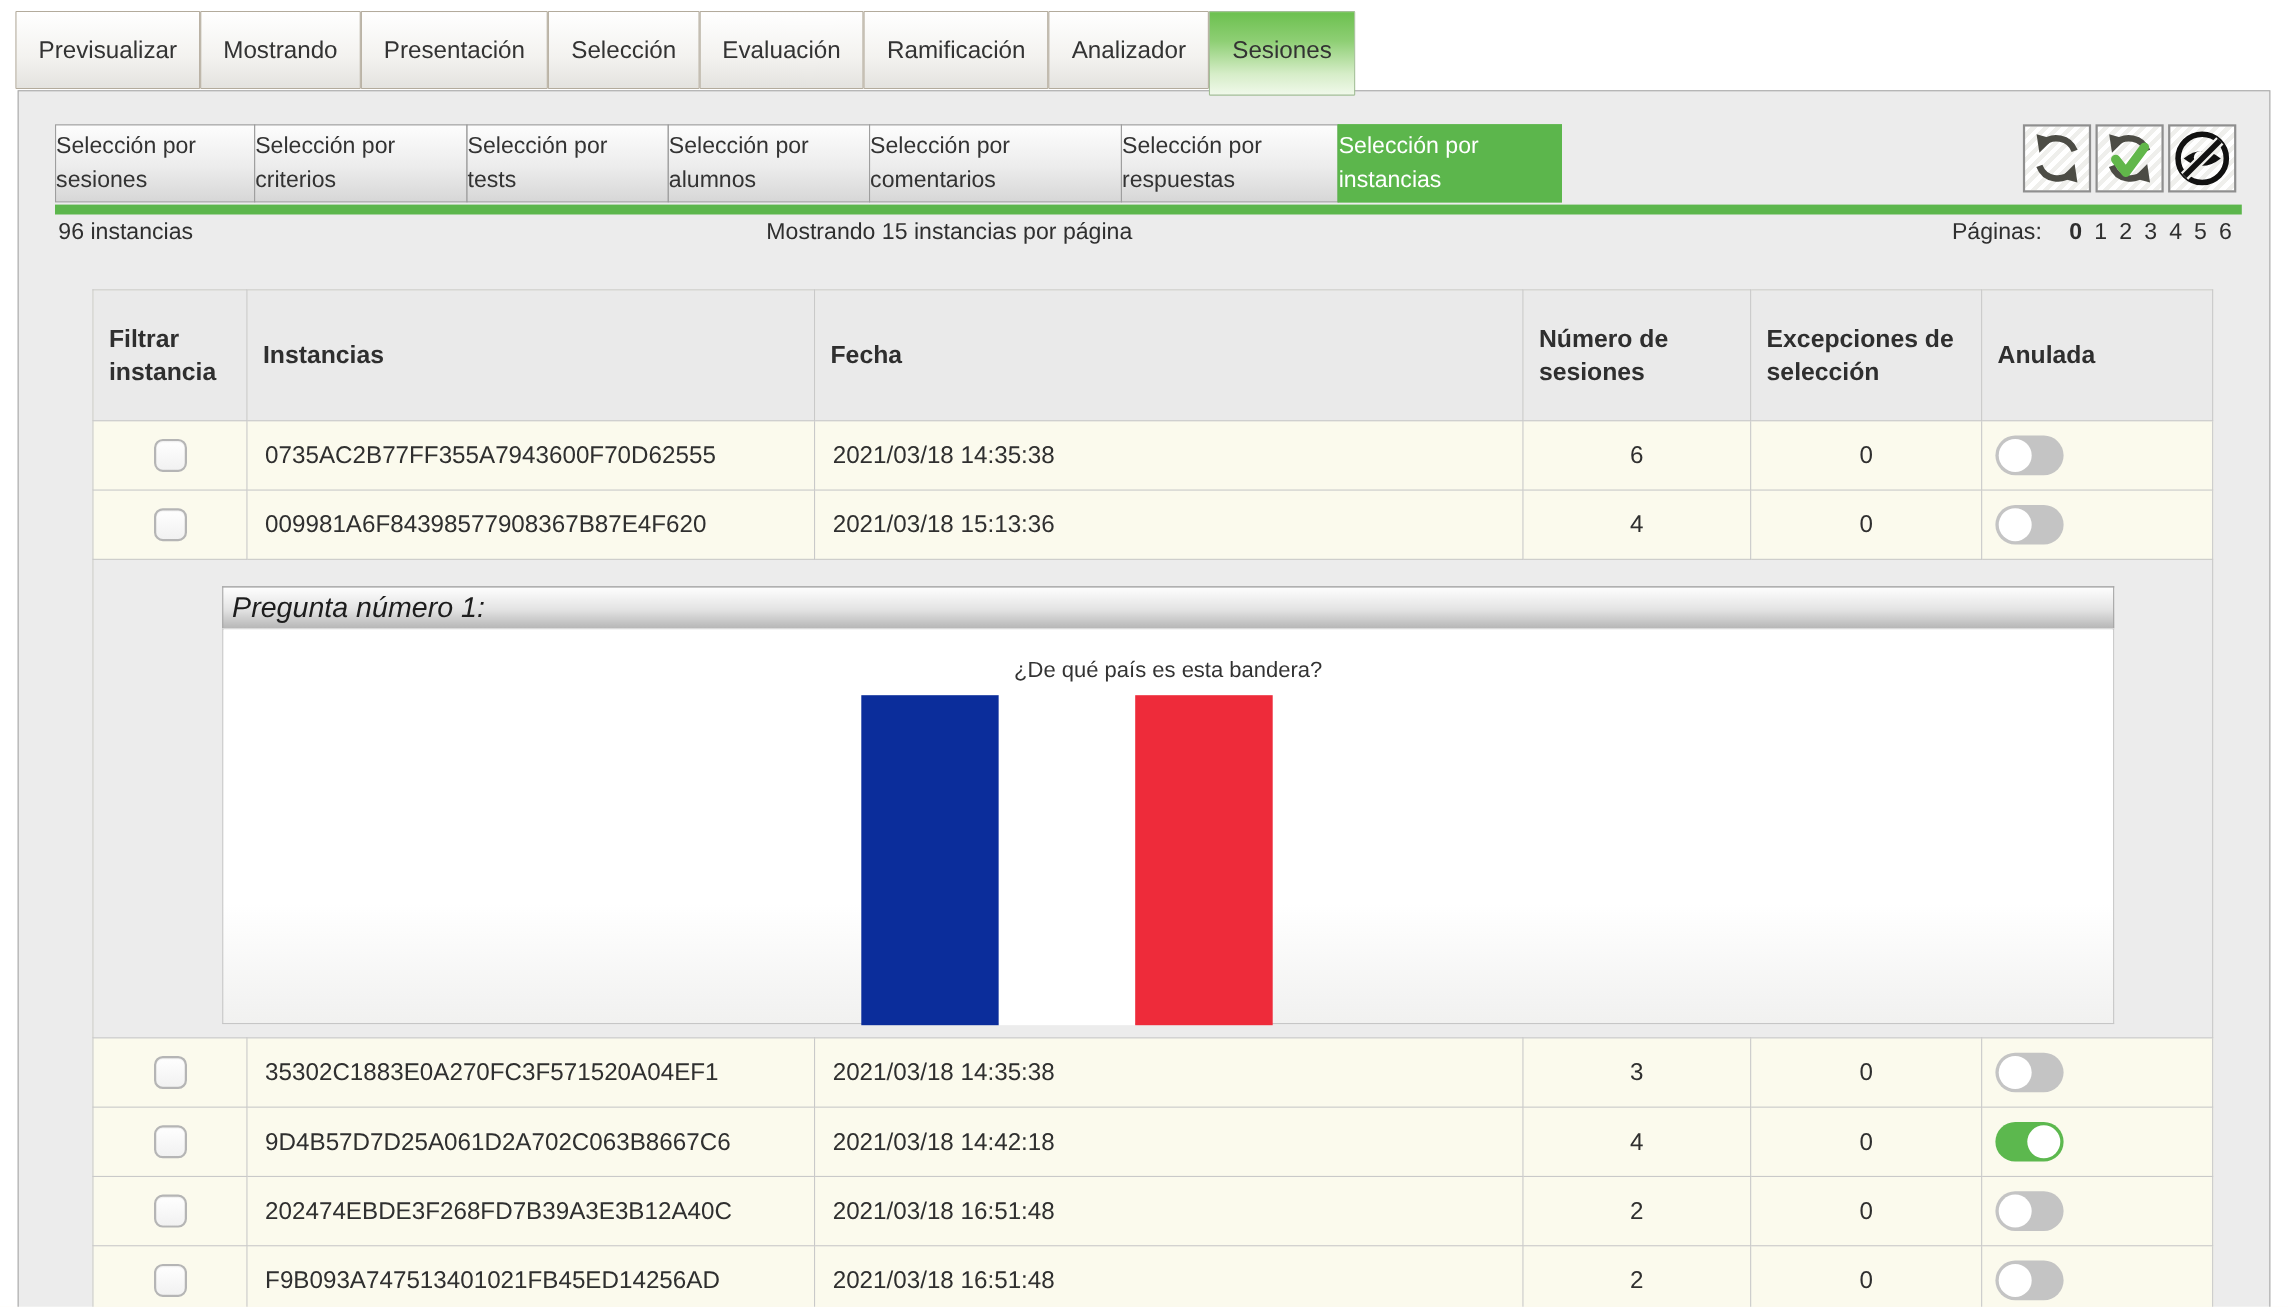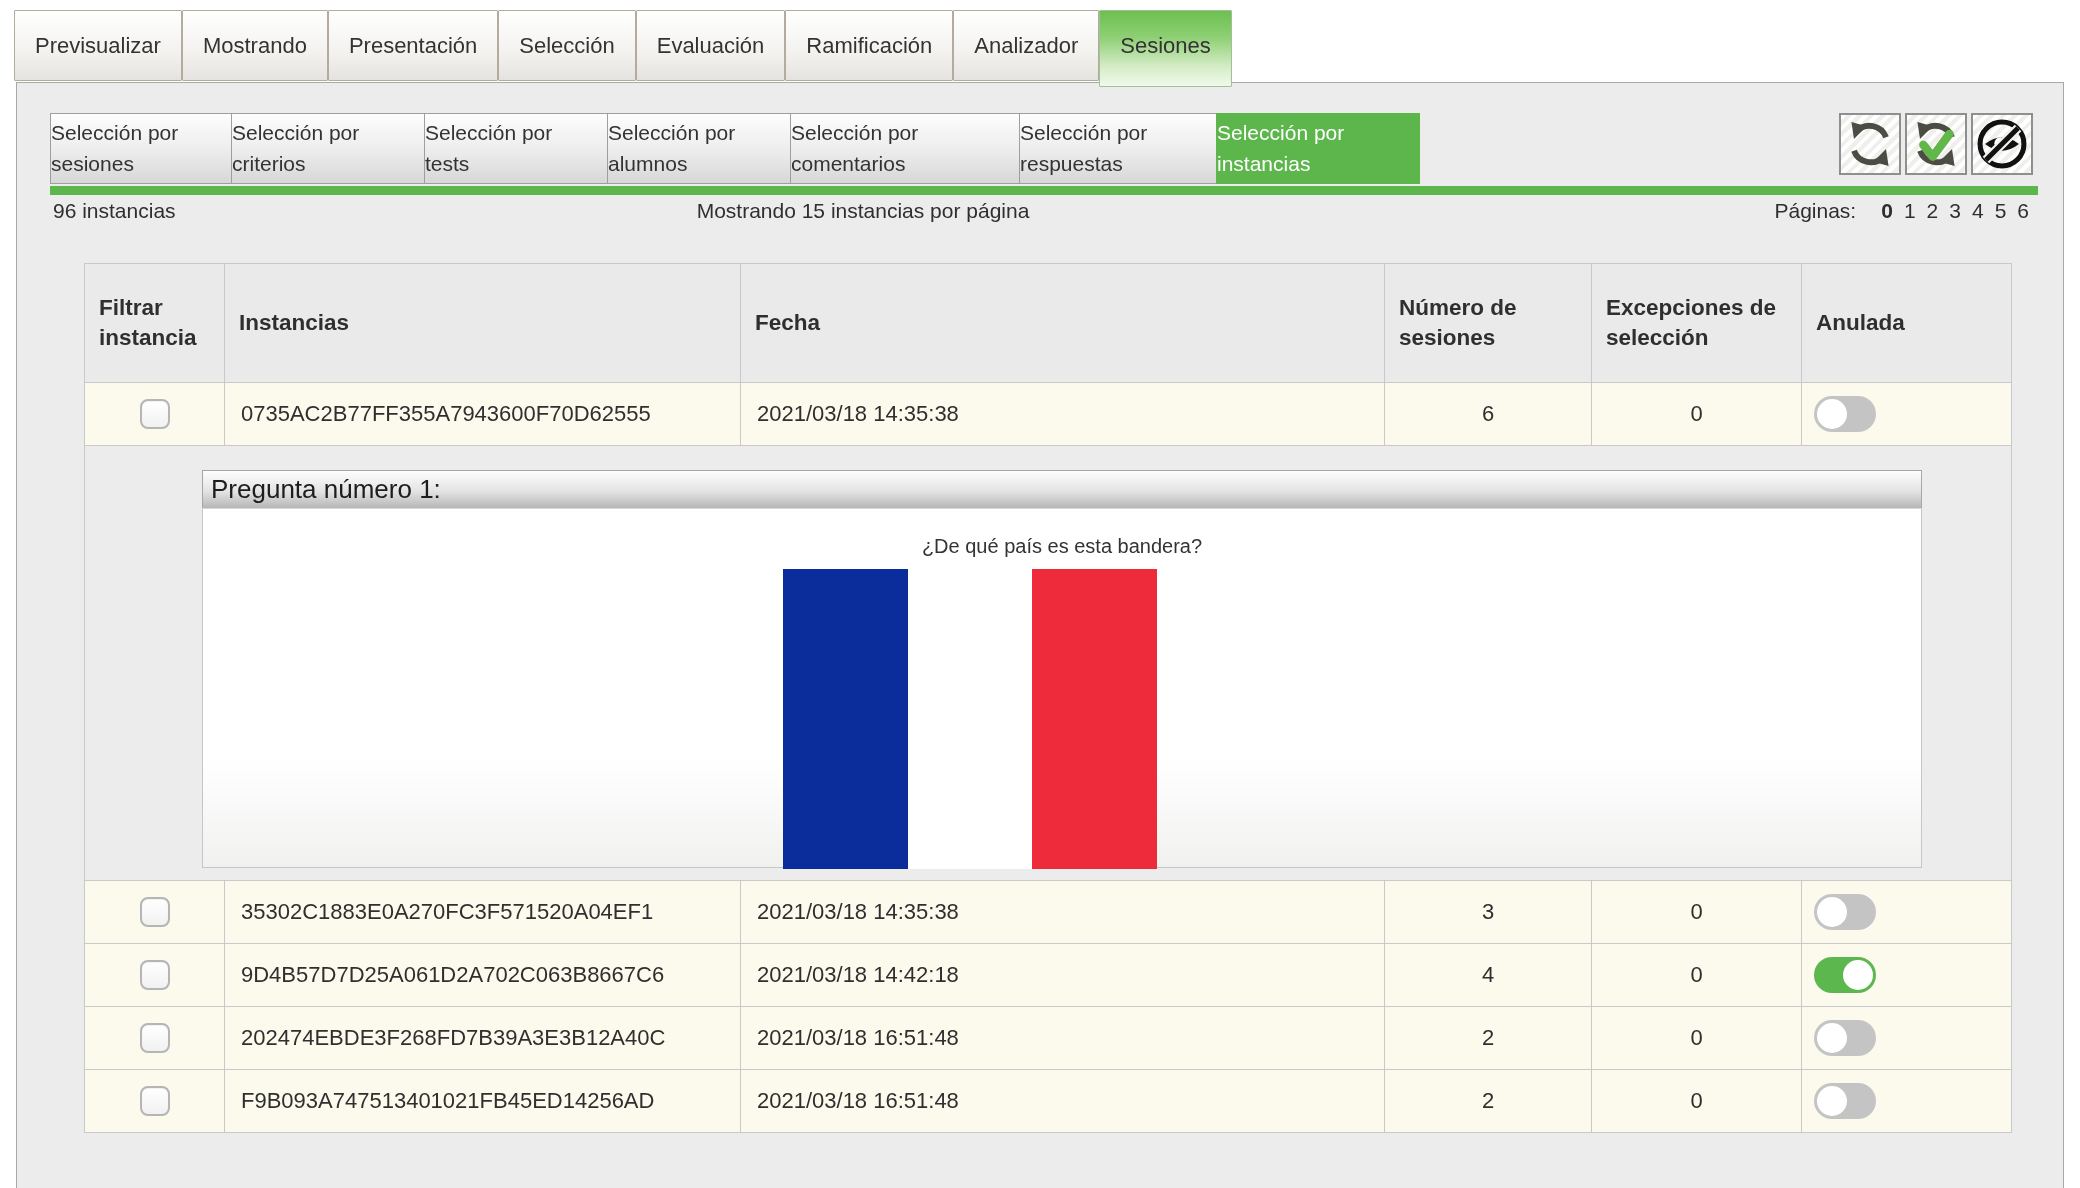--- a/index.html
+++ b/index.html
@@ -82,20 +82,21 @@
   .toggle .knob{position:absolute;top:3px;left:3px;width:30px;height:30px;border-radius:50%;background:#fff;}
   .toggle.on{background:#5cb84e;}
   .toggle.on .knob{left:auto;right:3px;}
   
   td.qcell{background:#ececec !important;padding:24px 0 12px 117px !important;height:auto !important;}
   .qbox{width:1720px;}
   .qheader{
     box-sizing:border-box;height:38px;line-height:37px;padding-left:8px;font-size:26px;color:#1d1d1d;
     border:1px solid #a6a6a6;border-bottom:none;
     background:linear-gradient(#fefefe 0%,#e3e3e3 55%,#b7b7b7 100%);
+    font-style:italic;
   }
   .qcontent{
     box-sizing:border-box;height:360px;border:1px solid #c6c6c6;border-top:1px solid #d8d8d8;
     background:linear-gradient(#ffffff 0%,#ffffff 70%,#f1f1f0 100%);
   }
   .qtext{padding-top:26px;height:34px;text-align:center;font-size:20px;color:#333;}
   .flag{margin-left:580px;width:374px;height:300px;display:flex;}
   .flag .stripe{height:100%;}
   .flag .s0{width:125px}.flag .s1{width:124px}.flag .s2{width:125px}
 </style>
@@ -210,20 +211,32 @@
           <td class="cell-id">0735AC2B77FF355A7943600F70D62555</td>
           <td class="cell-fecha">2021/03/18 14:35:38</td>
           <td class="cell-num">6</td>
           <td class="cell-num">0</td>
           <td class="cell-anulada">
             <div class="toggle">
               <div class="knob"></div>
             </div>
           </td>
         </tr>
+        <tr class="data-row">
+          <td class="cell-filter"><input class="row-check" type="checkbox" style=""></td>
+          <td class="cell-id">009981A6F84398577908367B87E4F620</td>
+          <td class="cell-fecha">2021/03/18 15:13:36</td>
+          <td class="cell-num">4</td>
+          <td class="cell-num">0</td>
+          <td class="cell-anulada">
+            <div class="toggle">
+              <div class="knob"></div>
+            </div>
+          </td>
+        </tr>
         <tr class="question-row">
           <td class="qcell" colspan="6">
             <div class="qbox">
               <div class="qheader">Pregunta número 1:</div>
               <div class="qcontent">
                 <div class="qtext">¿De qué país es esta bandera?</div>
                 <div class="flag">
                   <div class="stripe s0" style="background: rgb(11, 45, 155);"></div>
                   <div class="stripe s1" style="background: rgb(255, 255, 255);"></div>
                   <div class="stripe s2" style="background: rgb(238, 43, 58);"></div>

